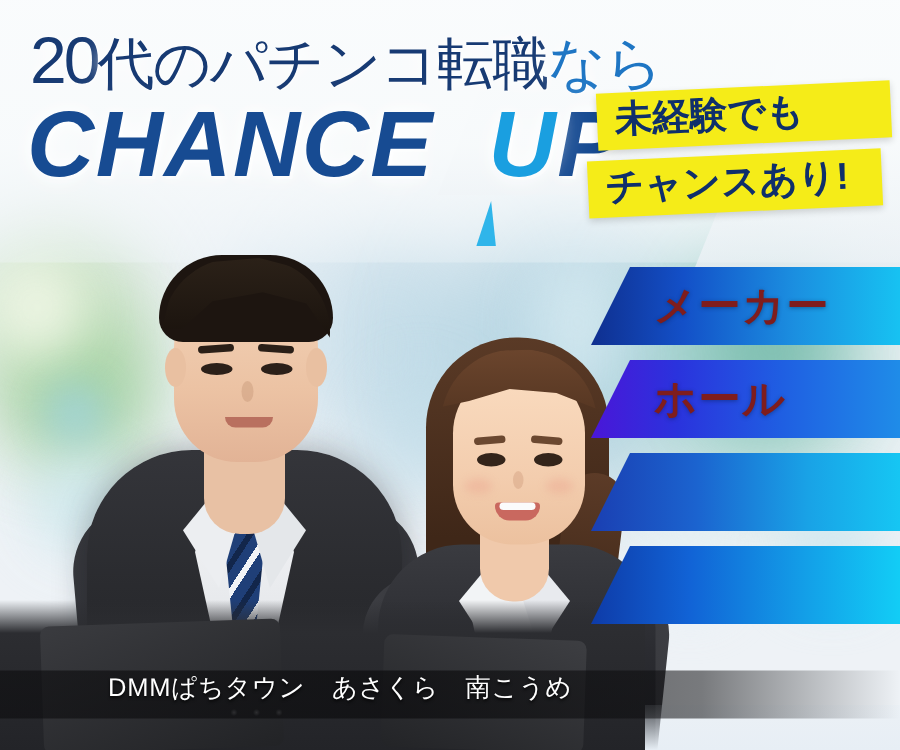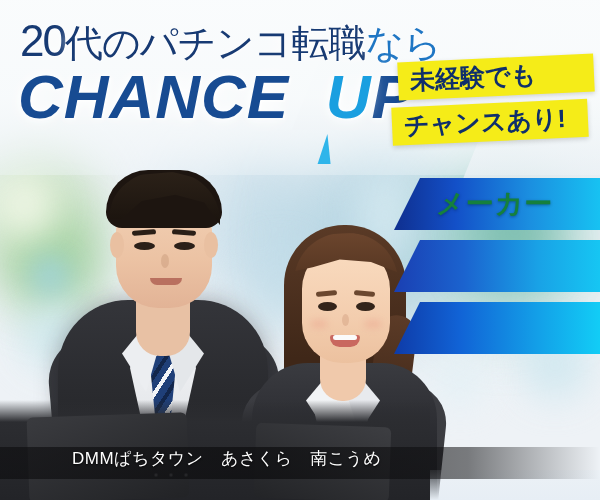--- a/index.html
+++ b/index.html
@@ -184,21 +184,21 @@
   .cat{
     position:relative;height:52px;margin-bottom:10px;margin-left:422px;width:178px;
     display:flex;align-items:center;
   }
   .cat .slab{
     position:absolute;left:-28px;top:0;width:206px;height:52px;
     clip-path:polygon(26px 0,206px 0,206px 52px,0 52px);
     box-shadow:0 2px 6px rgba(0,40,80,.22);
   }
   .cat .lbl{
-    position:relative;z-index:2;color:#15803d;font-weight:bold;font-size:28px;
+    position:relative;z-index:2;color:#7f1d1d;font-weight:bold;font-size:28px;
     letter-spacing:1px;white-space:nowrap;padding-left:14px;
     text-shadow:0 1px 3px rgba(0,30,70,.45);
   }
   .cat-0 .slab{background:linear-gradient(90deg,#0f2f8f 0%,#1350c8 30%,#1b8fe0 66%,#17c2f2 100%);}
   .cat-1 .slab{background:linear-gradient(90deg,#4a16d8 0%,#2a33dd 28%,#1f5fe2 62%,#1f8ce8 100%);}
   .cat-2 .slab{background:linear-gradient(90deg,#1a3fb2 0%,#1b63cf 34%,#19a2e6 70%,#16c6f3 100%);}
   .cat-3 .slab{background:linear-gradient(90deg,#7d1be8 0%,#5a2ae6 26%,#2b6ee8 62%,#19b2ee 100%);}
   .cat-4 .slab{background:linear-gradient(90deg,#0e3ba8 0%,#1163d6 32%,#13a0e8 70%,#12cdf6 100%);}
 
   
@@ -305,20 +305,24 @@
   <div class="badge">
     <div class="badge-row">未経験でも</div>
     <div class="badge-row badge-row2">チャンスあり!</div>
   </div>
 
   <div class="cats">
     <div class="cat cat-0">
       <span class="slab"></span>
       <span class="lbl">メーカー</span>
     </div>
+    <div class="cat cat-1">
+      <span class="slab"></span>
+      <span class="lbl">ホール</span>
+    </div>
     <div class="cat cat-2">
       <span class="slab"></span>
     </div>
     <div class="cat cat-4">
       <span class="slab"></span>
     </div>
   </div>
 
   <div class="bottom-fade"></div>
 

